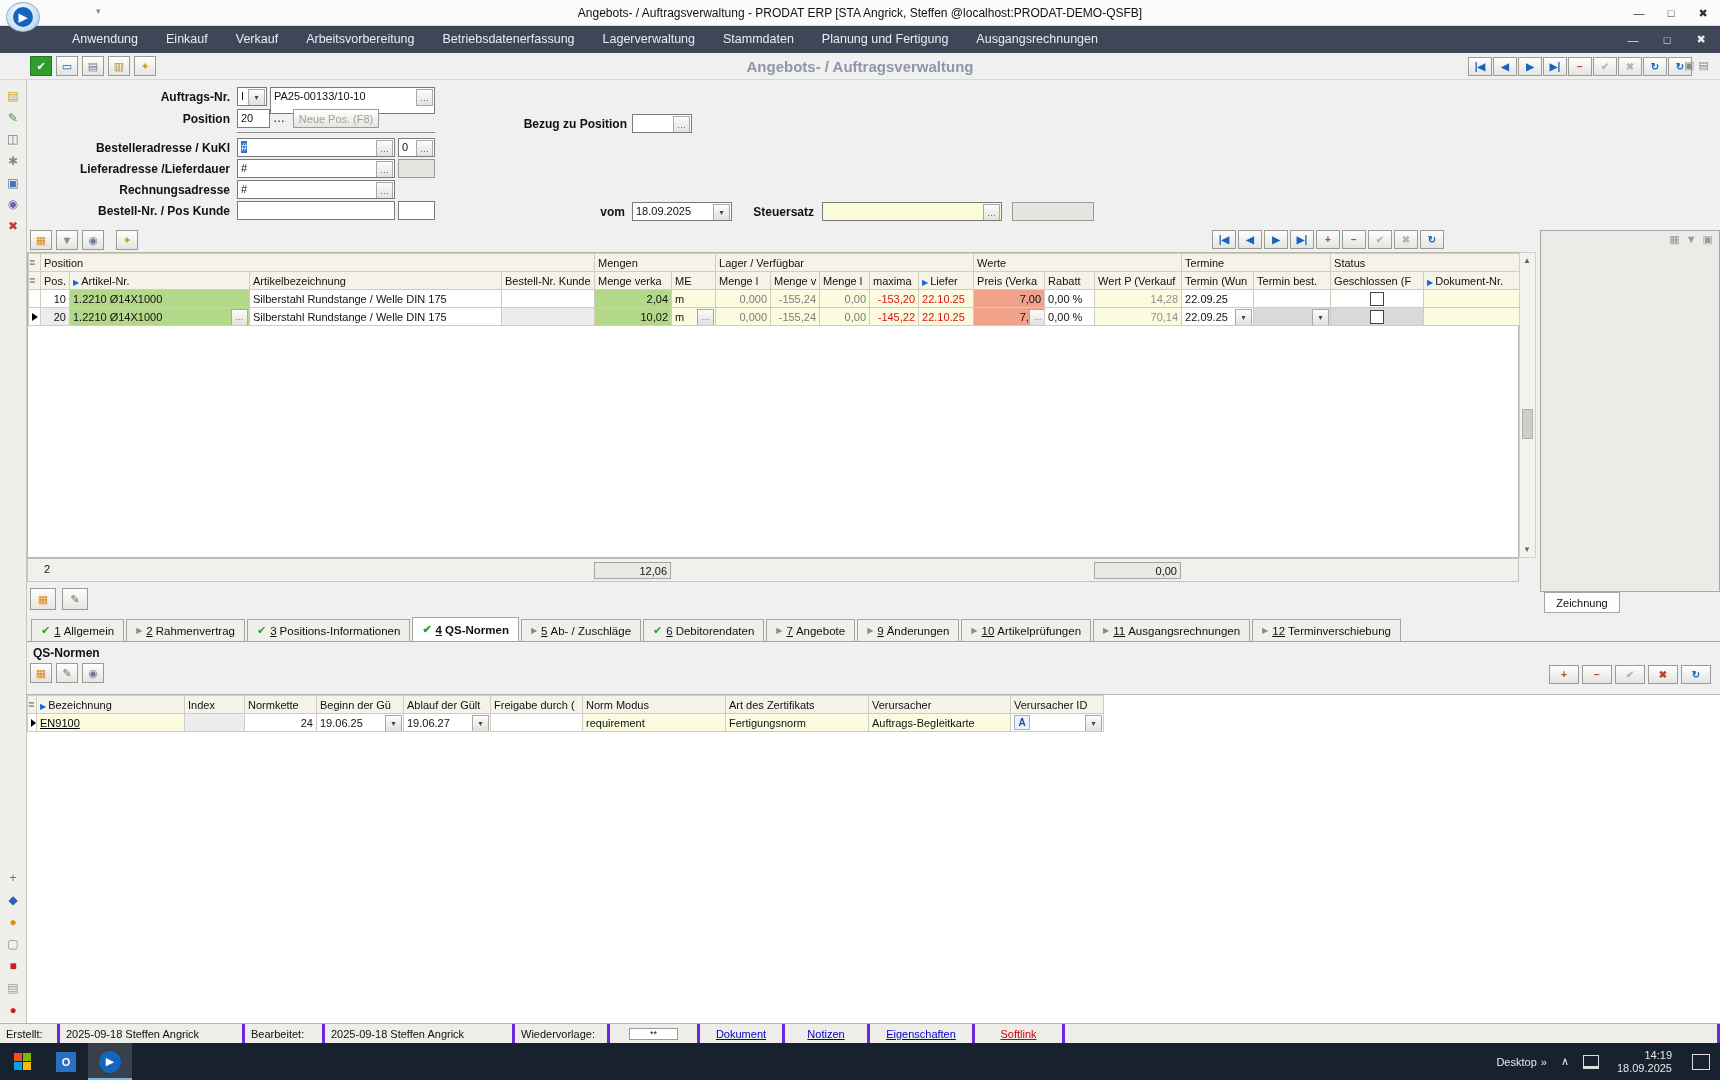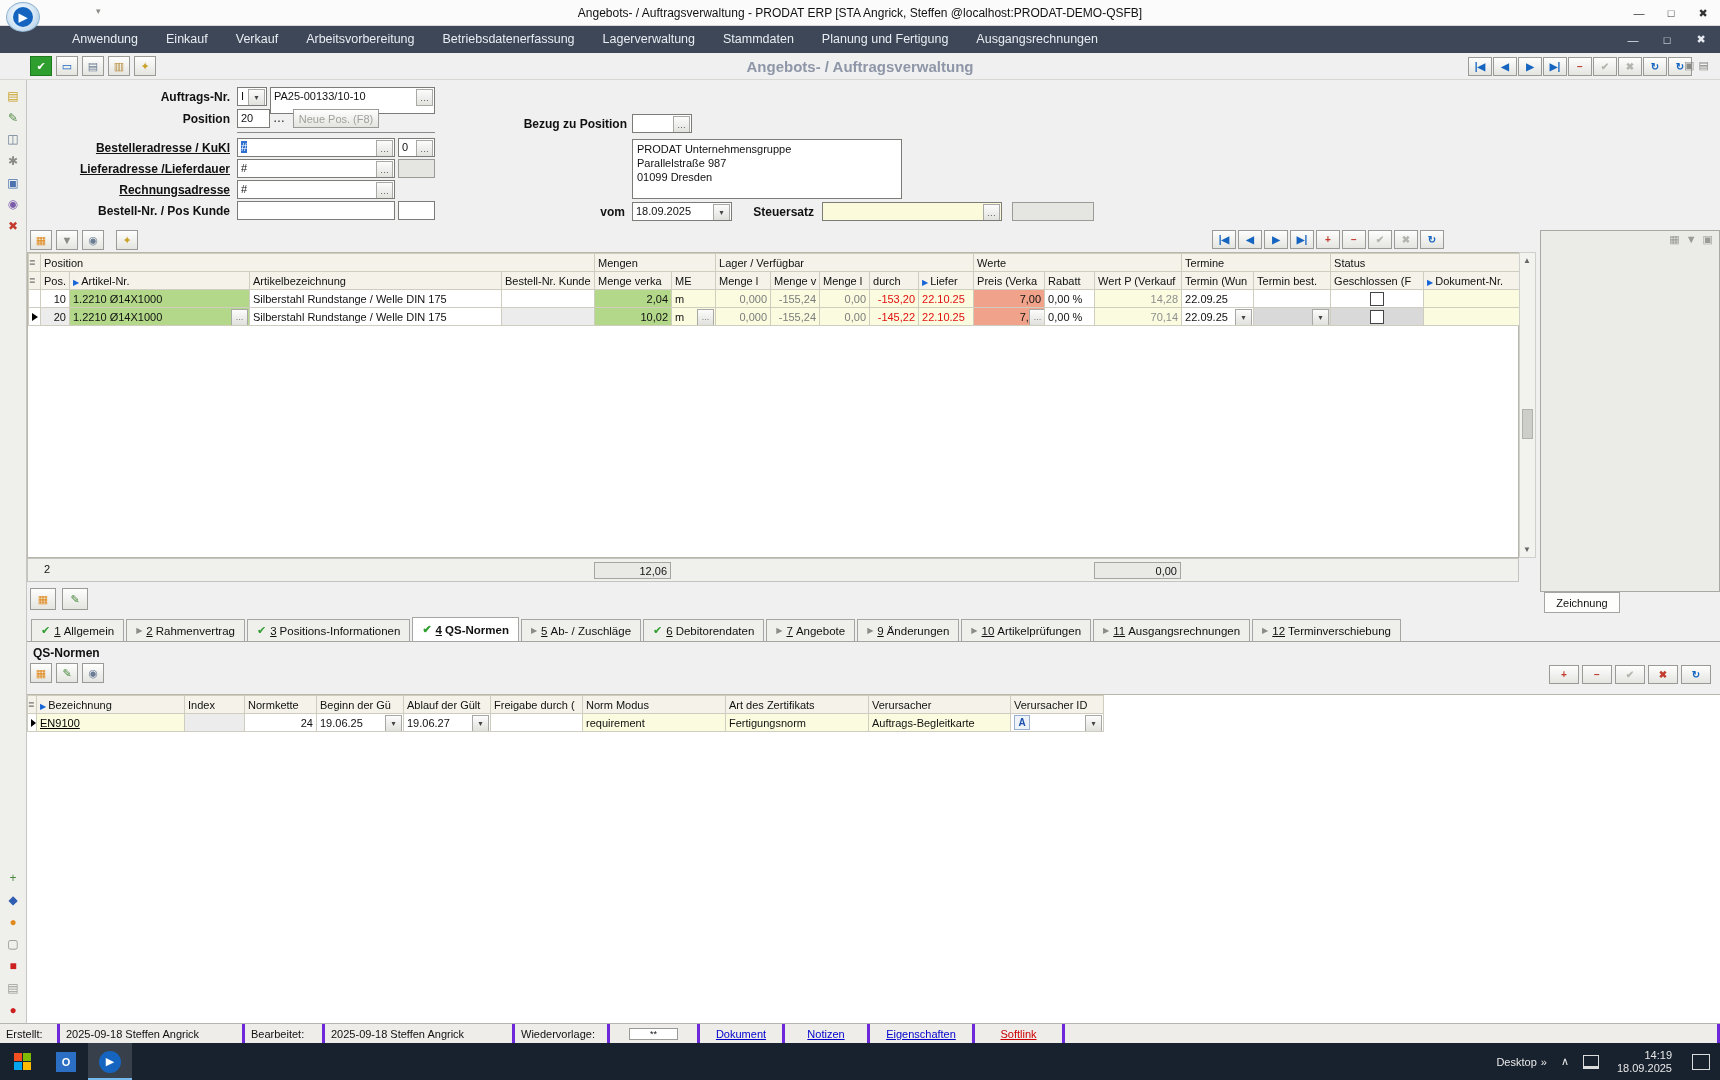--- a/index.html
+++ b/index.html
@@ -30,21 +30,21 @@
   .sbico{width:18px;height:17px;margin-bottom:5px;display:flex;align-items:center;justify-content:center;font-size:12px}
   .sbico:nth-child(1){color:#c9a227}.sbico:nth-child(2){color:#4c8a3f}.sbico:nth-child(3){color:#6a7d94}
   .sbico:nth-child(4){color:#8a8a86}.sbico:nth-child(5){color:#4c72b0}.sbico:nth-child(6){color:#7a5ca8}
   .sbico:nth-child(7){color:#c23b2e}
   .sb-bottom .sbico:nth-child(1){color:#4c8a3f}.sb-bottom .sbico:nth-child(2){color:#2f5db2}
   .sb-bottom .sbico:nth-child(3){color:#e08a1e}.sb-bottom .sbico:nth-child(4){color:#8a8a86}
   .sb-bottom .sbico:nth-child(5){color:#cc1f1f}.sb-bottom .sbico:nth-child(6){color:#9a9a96}
   .sb-bottom .sbico:nth-child(7){color:#cc1f1f}
   
   .flabel{font-weight:bold;font-size:12px;text-align:right;white-space:nowrap}
-  .flabel.u{text-decoration:underline}
+  .flabel.u{}
   .field{border:1px solid #7b7b78;background:#fff;font-size:11px;line-height:17px;padding:0 3px;overflow:hidden;white-space:nowrap}
   .field .mini,.cellbtn{position:absolute;right:1px;top:1px;width:15px;height:15px;border:1px solid #a8a8a4;background:linear-gradient(#fcfcfc,#e2e2de);
         display:flex;align-items:center;justify-content:center;font-size:9px;color:#555;line-height:10px}
   .combo-arrow{position:absolute;right:1px;top:1px;width:15px;height:15px;border:1px solid #a8a8a4;background:linear-gradient(#fcfcfc,#e0e0dc);
         display:flex;align-items:center;justify-content:center;font-size:8px;color:#444}
   .disabled-box{border:1px solid #9a9a96;background:#e5e5e1}
   .ybox{background:#fbfbdc}
   
   table.grid{border-collapse:collapse;table-layout:fixed;font-size:11px}
   table.grid th,table.grid td{border:1px solid #cfccc0;padding:0 3px;height:18px;overflow:hidden;white-space:nowrap;box-sizing:border-box}
@@ -203,23 +203,20 @@
 
   <span class="abs flabel" style="left:0;top:124px;width:203px">Bestell-Nr. / Pos Kunde</span>
   <div class="abs field" style="left:210px;top:121px;width:158px;height:19px"></div>
   <div class="abs field" style="left:371px;top:121px;width:37px;height:19px"></div>
 
   <span class="abs flabel" style="left:400px;top:37px;width:200px">Bezug zu Position</span>
   <div class="abs field" style="left:605px;top:34px;width:60px;height:19px">
     <span class="mini">…</span>
   </div>
 
-  <div class="abs field" style="left:605px;top:59px;width:270px;height:60px;white-space:pre-line;line-height:14px;padding:2px 4px">PRODAT Unternehmensgruppe
-Parallelstraße 987
-01099 Dresden</div>
 
   <span class="abs flabel" style="left:540px;top:125px;width:58px">vom</span>
   <div class="abs field" style="left:605px;top:122px;width:100px;height:19px">
     <span>18.09.2025</span><span class="combo-arrow">▾</span>
   </div>
   <span class="abs flabel" style="left:715px;top:125px;width:72px;font-weight:bold">Steuersatz</span>
   <div class="abs field ybox" style="left:795px;top:122px;width:180px;height:19px">
     <span class="mini">…</span>
   </div>
   <div class="abs disabled-box" style="left:985px;top:122px;width:82px;height:19px"></div>
@@ -282,21 +279,21 @@
     <th style="padding:0;font-size:8px;color:#777">≣</th>
     <th>Pos.</th>
     <th><span class="hdrply">▶</span><span>Artikel-Nr.</span></th>
     <th>Artikelbezeichnung</th>
     <th>Bestell-Nr. Kunde</th>
     <th>Menge verka</th>
     <th>ME</th>
     <th>Menge l</th>
     <th>Menge v</th>
     <th>Menge l</th>
-    <th>durch</th>
+    <th>maxima</th>
     <th><span class="hdrply">▶</span><span>Liefer</span></th>
     <th>Preis (Verka</th>
     <th>Rabatt</th>
     <th>Wert P (Verkauf</th>
     <th>Termin (Wun</th>
     <th>Termin best.</th>
     <th>Geschlossen (F</th>
     <th><span class="hdrply">▶</span><span>Dokument-Nr.</span></th>
   </tr>
   <tr>

